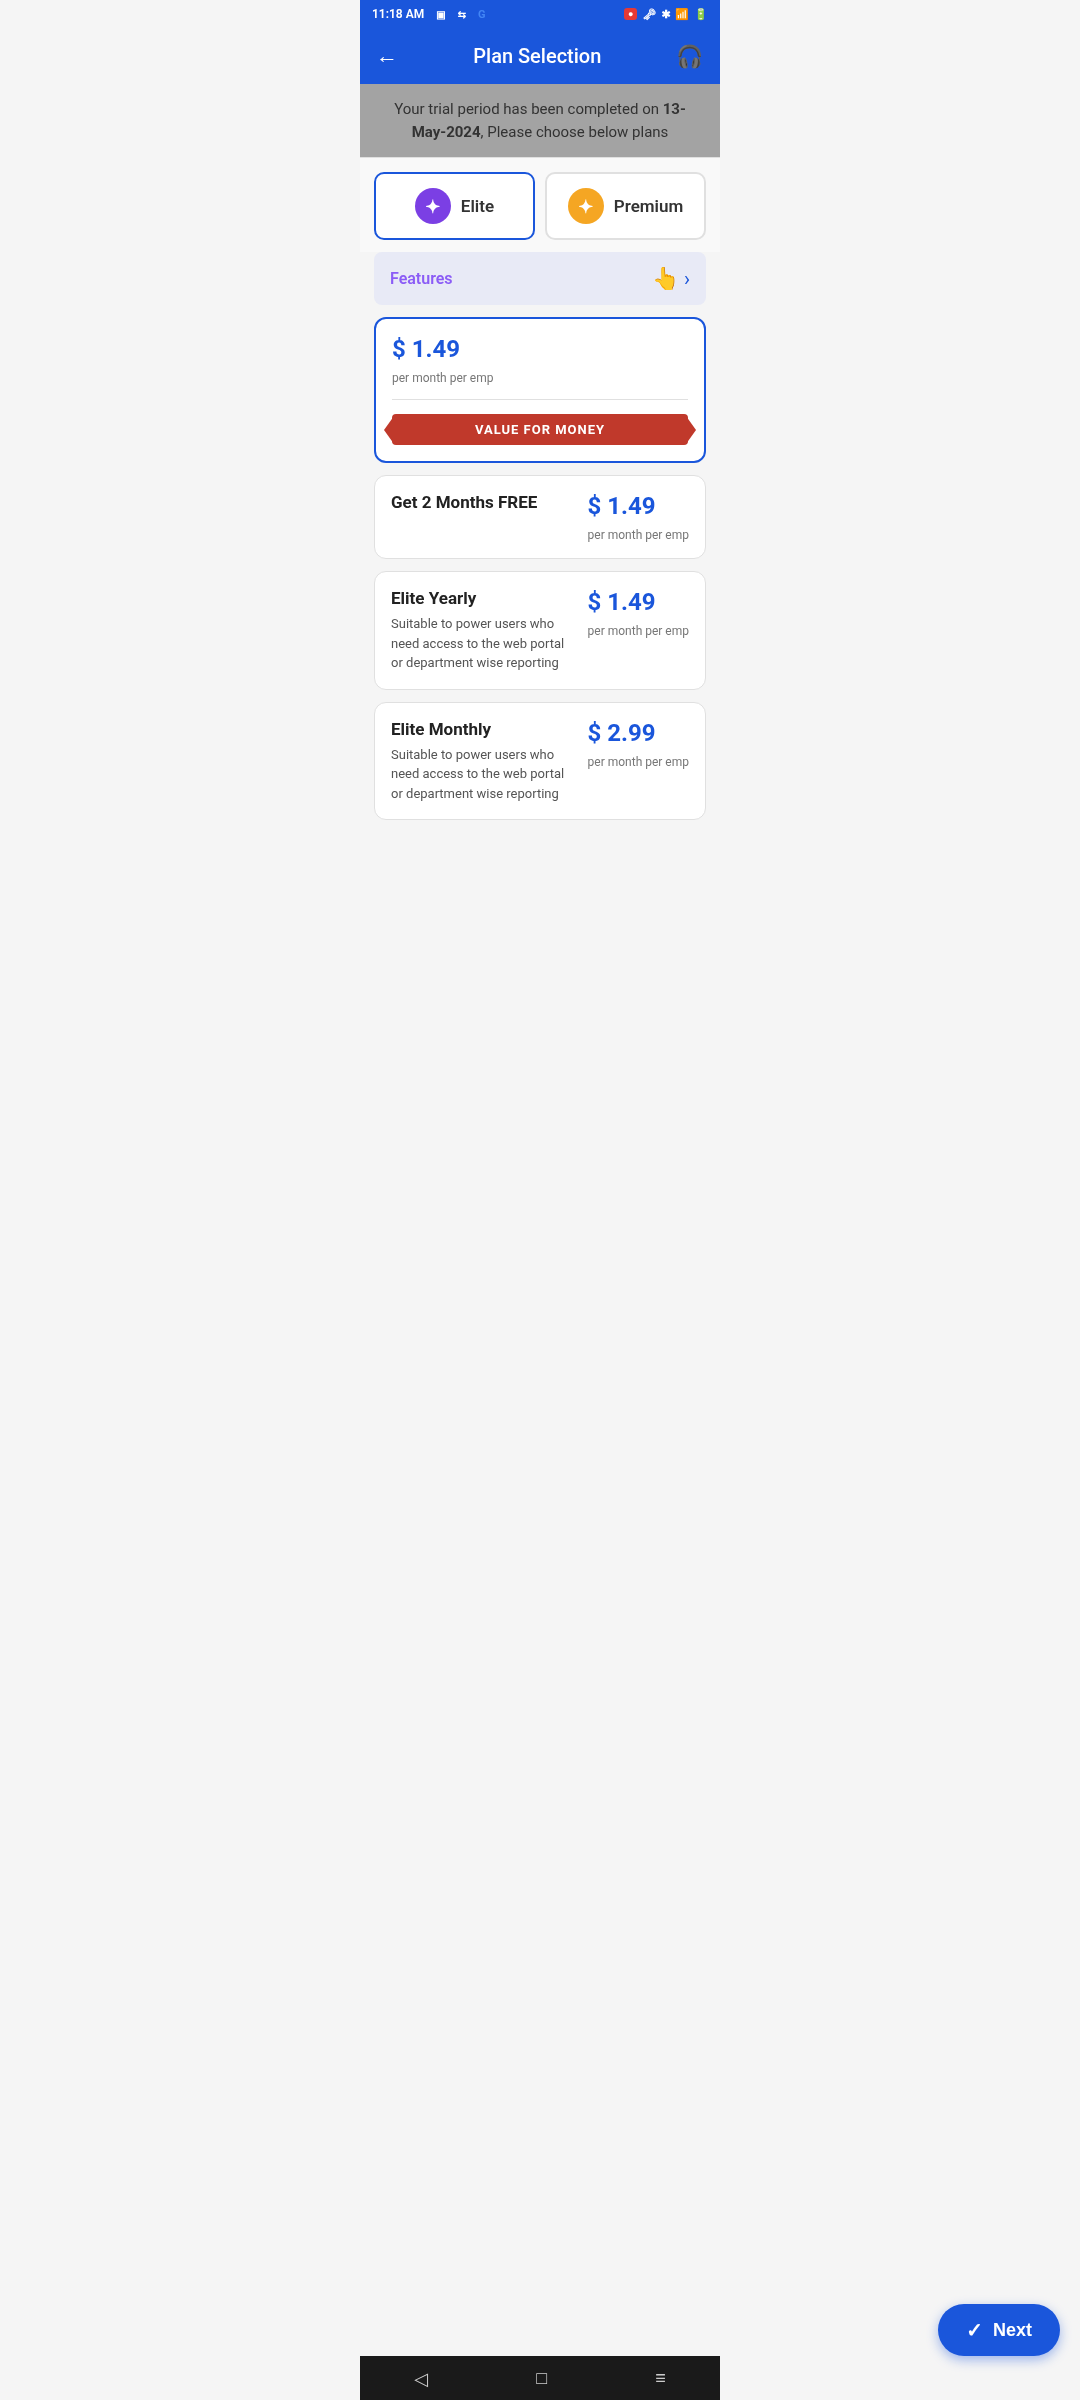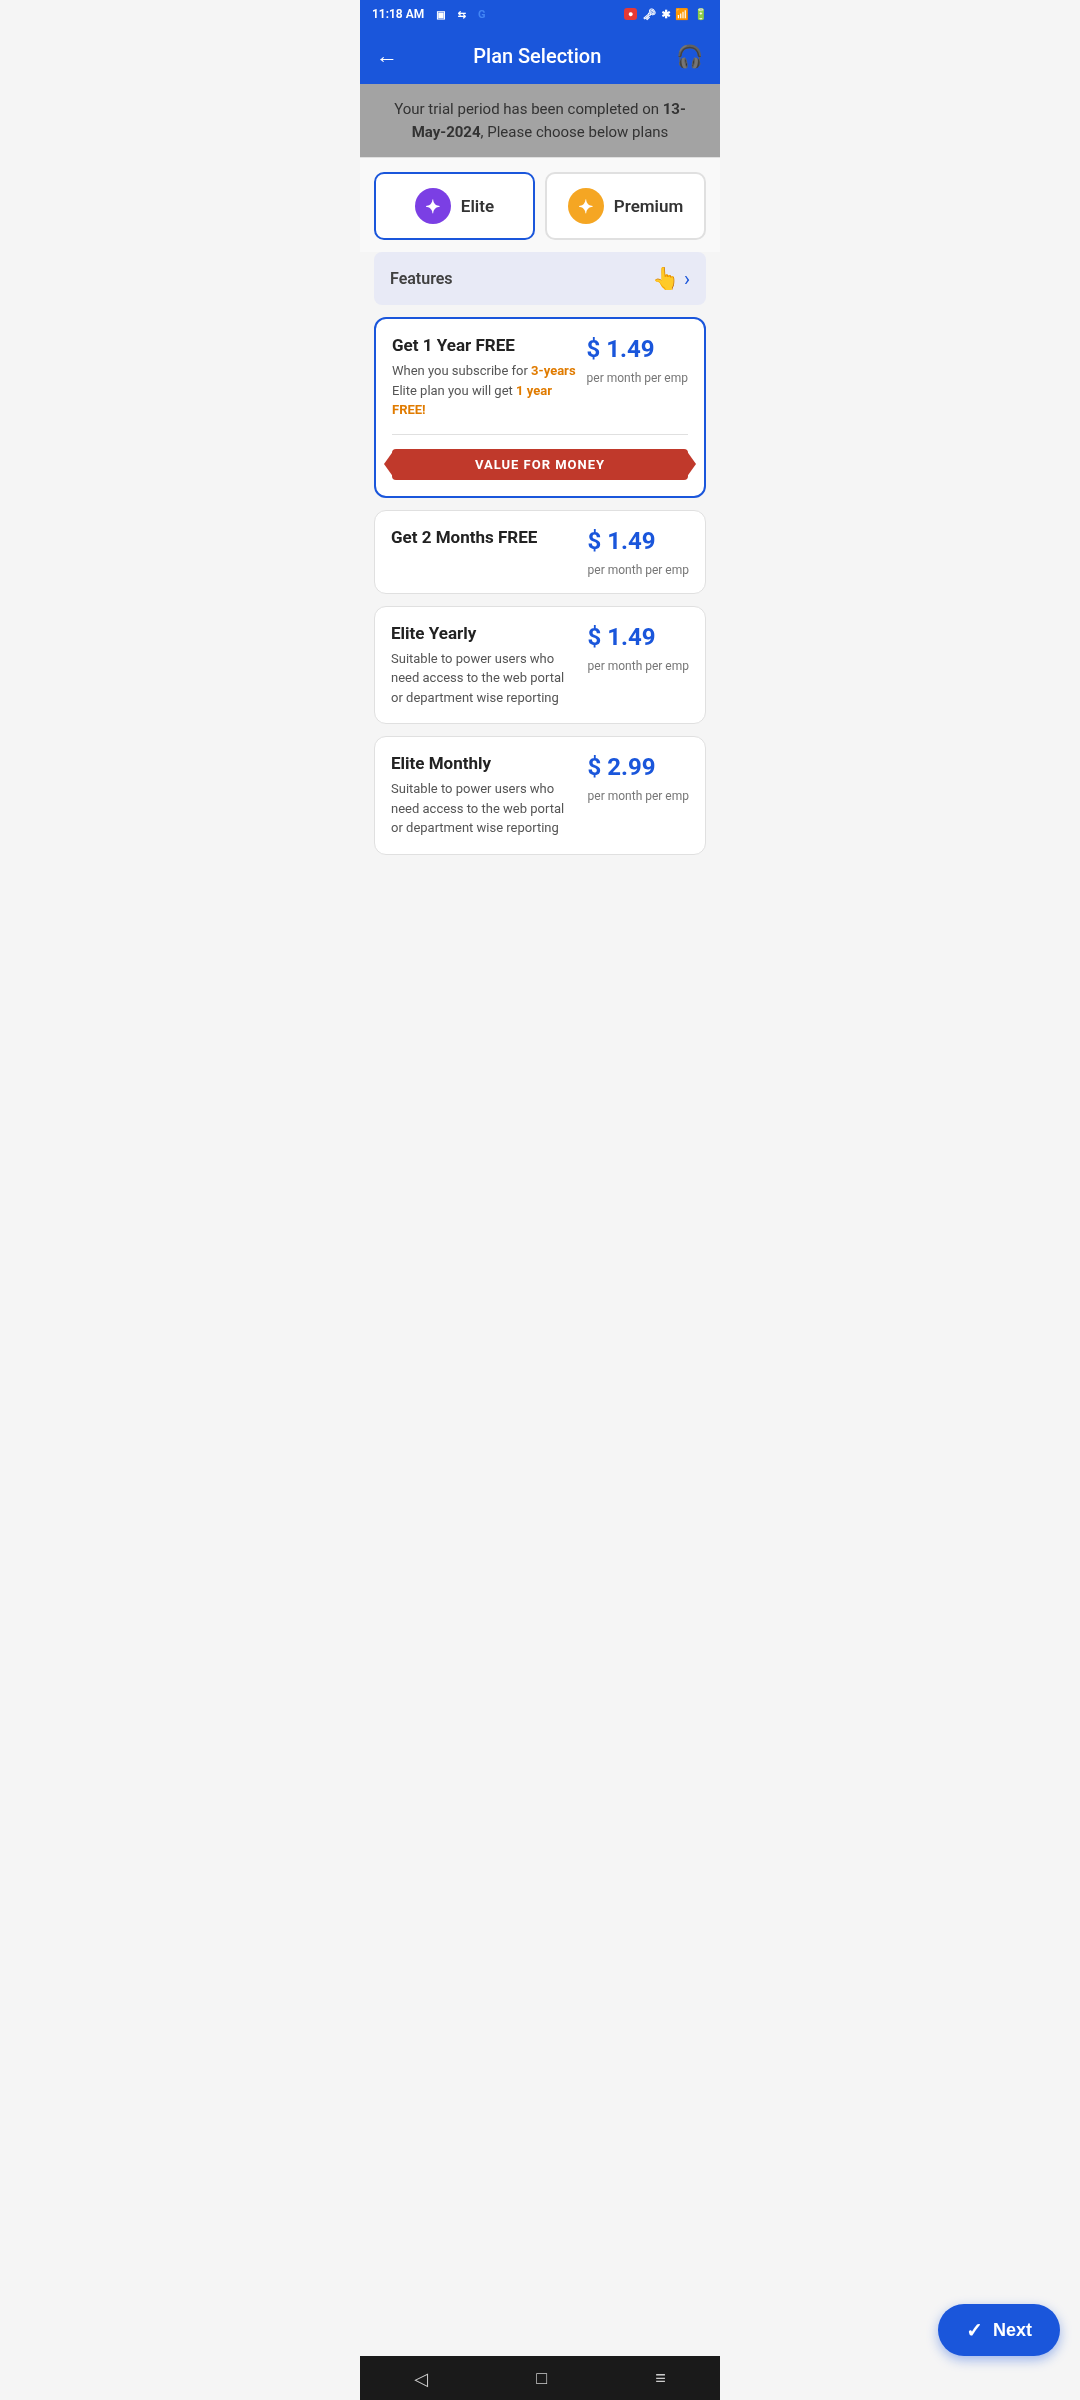--- a/index.html
+++ b/index.html
@@ -143,21 +143,21 @@
       background: #e8eaf6;
       border-radius: 8px;
       padding: 14px 16px;
       display: flex;
       align-items: center;
       justify-content: space-between;
       cursor: pointer;
     }
 
     .features-label {
-      color: #404040;
+      color: #8b5cf6;
       font-size: 16px;
       font-weight: 600;
     }
 
     .features-arrow {
       color: #1a56db;
       font-size: 20px;
       display: flex;
       align-items: center;
     }
@@ -381,26 +381,20 @@
   <div style="display:flex; align-items:center; gap:2px;">
     <span class="cursor-hand">👆</span>
     <span class="features-arrow">›</span>
   </div>
 </div>
 
 <div class="plans-container">
 
   <div class="plan-card selected">
     <div class="plan-card-inner">
-      <div class="plan-card-left">
-        <div class="plan-title">Get 1 Year FREE</div>
-        <div class="plan-description">
-          When you subscribe for <span class="highlight-orange">3-years</span> Elite plan you will get <span class="highlight-orange-bold">1 year FREE!</span>
-        </div>
-      </div>
       <div class="plan-card-right">
         <div class="plan-price">$ 1.49</div>
         <div class="plan-price-unit">per month per emp</div>
       </div>
     </div>
     <div class="divider"></div>
     <div class="value-banner">VALUE FOR MONEY</div>
   </div>
 
   <div class="plan-card">

